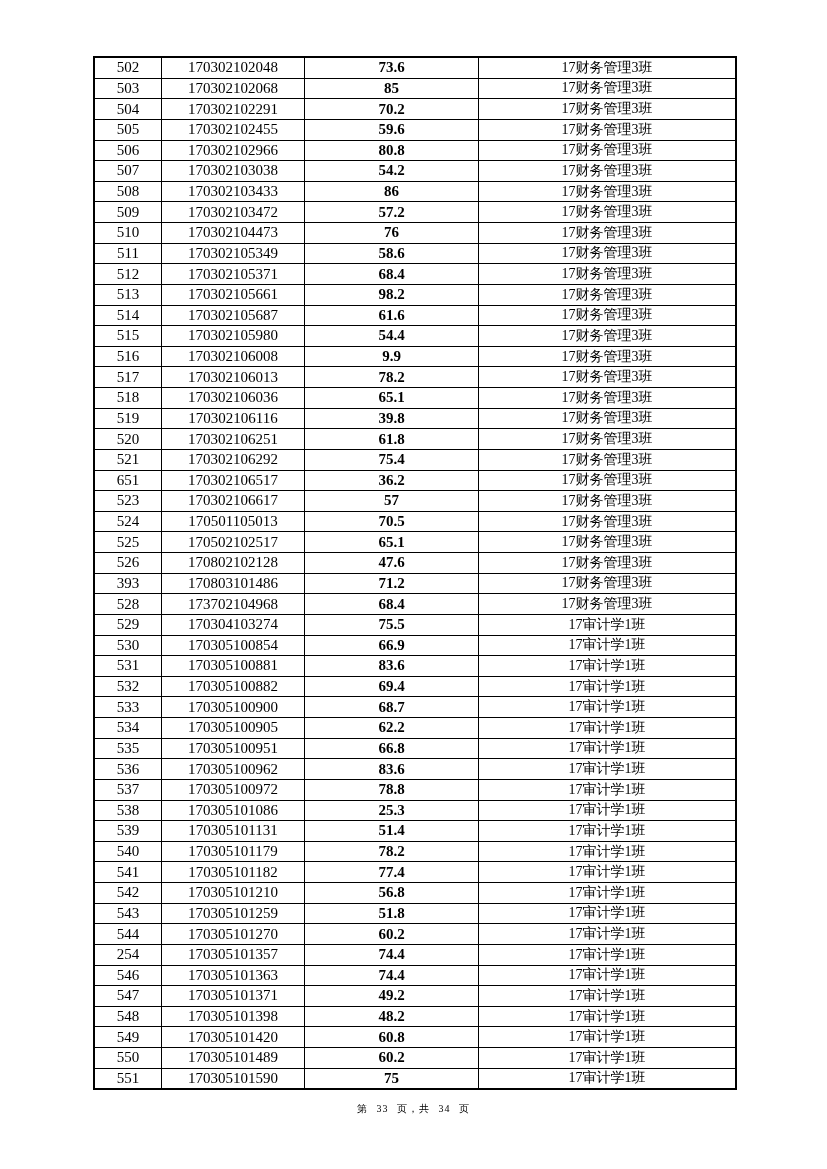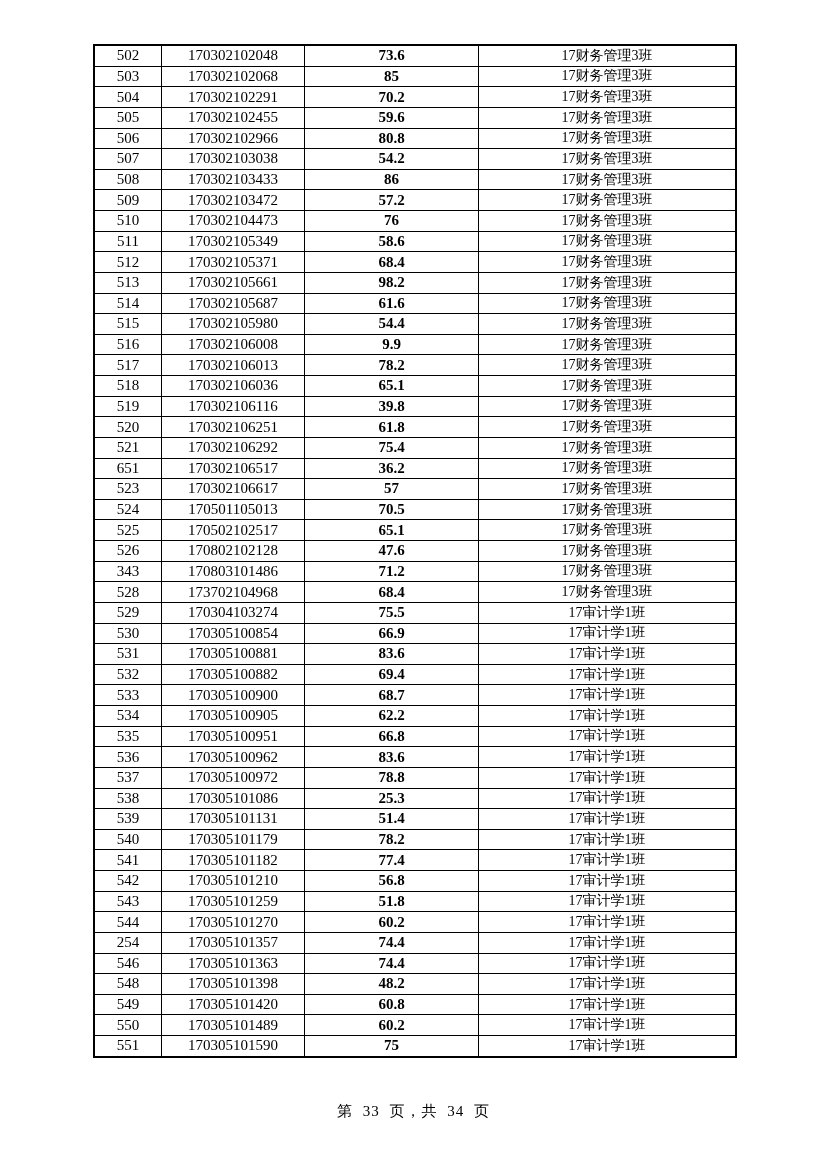--- a/index.html
+++ b/index.html
@@ -10,21 +10,21 @@
   body {
     width: 827px;
     height: 1169px;
     position: relative;
     font-family: "Liberation Serif", "DejaVu Serif", serif;
     color: #000000;
   }
   .table-wrap {
     position: absolute;
     left: 93px;
-    top: 44px;
+    top: 56px;
   }
   table.score-table {
     border-collapse: collapse;
     table-layout: fixed;
     width: 637px;
     border: 2px solid #000000;
   }
   table.score-table td {
     border: 1px solid #000000;
     text-align: center;
@@ -39,21 +39,21 @@
   table.score-table td.c0 { width: 66px; }
   table.score-table td.c1 { width: 142px; }
   table.score-table td.c2 { width: 173px; font-weight: bold; }
   table.score-table td.c3 { width: 256px; font-size: 14px; margin-left: 42px; }
   .page-footer {
     position: absolute;
     left: 0;
     top: 1102px;
     width: 827px;
     text-align: center;
-    font-size: 15px;
+    font-size: 10px;
     word-spacing: 5px;
     letter-spacing: 1px;
   }
 </style>
 </head>
 <body>
 
 <div class="table-wrap">
   <table class="score-table">
     <tbody>
@@ -201,21 +201,21 @@
           <td class="c2">65.1</td>
           <td class="c3">17财务管理3班</td>
         </tr>
         <tr>
           <td class="c0">526</td>
           <td class="c1">170802102128</td>
           <td class="c2">47.6</td>
           <td class="c3">17财务管理3班</td>
         </tr>
         <tr>
-          <td class="c0">343</td>
+          <td class="c0">393</td>
           <td class="c1">170803101486</td>
           <td class="c2">71.2</td>
           <td class="c3">17财务管理3班</td>
         </tr>
         <tr>
           <td class="c0">528</td>
           <td class="c1">173702104968</td>
           <td class="c2">68.4</td>
           <td class="c3">17财务管理3班</td>
         </tr>
@@ -318,20 +318,26 @@
         <tr>
           <td class="c0">254</td>
           <td class="c1">170305101357</td>
           <td class="c2">74.4</td>
           <td class="c3">17审计学1班</td>
         </tr>
         <tr>
           <td class="c0">546</td>
           <td class="c1">170305101363</td>
           <td class="c2">74.4</td>
+          <td class="c3">17审计学1班</td>
+        </tr>
+        <tr>
+          <td class="c0">547</td>
+          <td class="c1">170305101371</td>
+          <td class="c2">49.2</td>
           <td class="c3">17审计学1班</td>
         </tr>
         <tr>
           <td class="c0">548</td>
           <td class="c1">170305101398</td>
           <td class="c2">48.2</td>
           <td class="c3">17审计学1班</td>
         </tr>
         <tr>
           <td class="c0">549</td>

